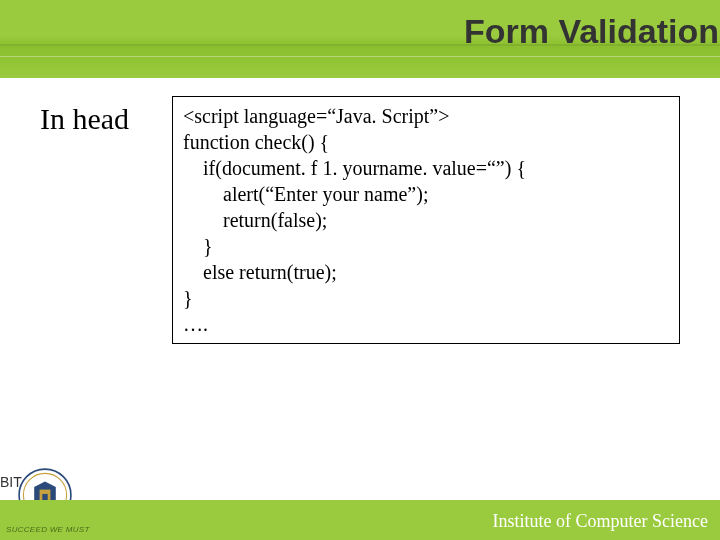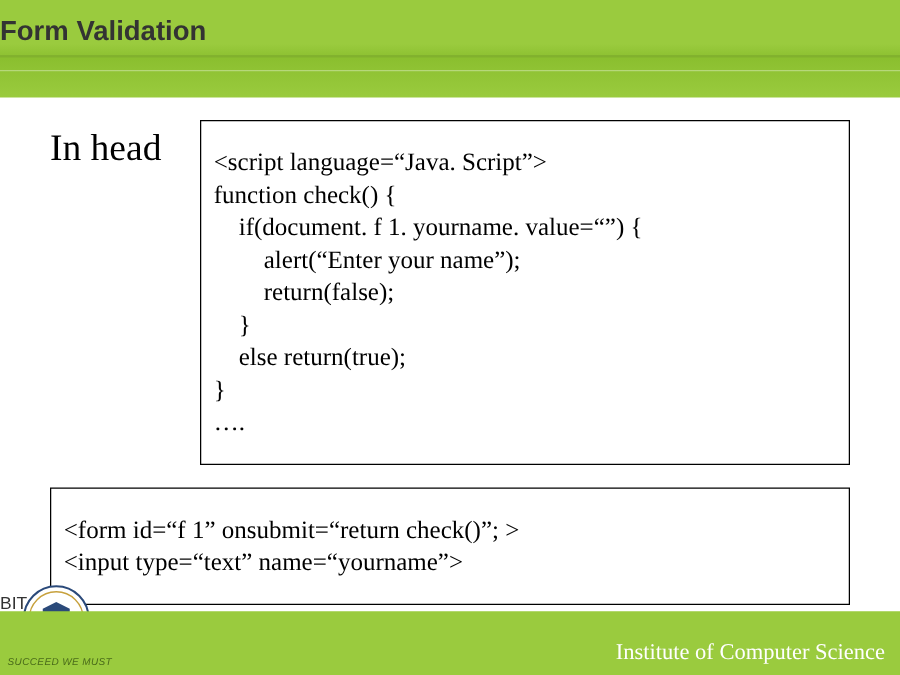--- a/index.html
+++ b/index.html
@@ -25,23 +25,23 @@
   }
   .header-band::after {
     content: "";
     position: absolute;
     left: 0; right: 0; top: 56px; height: 1px;
     background: rgba(255,255,255,0.35);
   }
   .slide-title {
     position: absolute;
     top: 12px;
-    left: 0; right: 12px;
-    text-align: left;
-    font-size: 22px;
+    left: 0; right: 1px;
+    text-align: right;
+    font-size: 34px;
     font-weight: bold;
     color: #333;
   }
   .content {
     position: absolute;
     top: 96px;
     left: 40px;
     right: 40px;
   }
   .row {
@@ -55,31 +55,32 @@
     font-family: "Times New Roman", serif;
     font-size: 30px;
     color: #000;
     padding-top: 6px;
   }
   .row.body .label-cell { align-self: center; padding-top: 0; }
   .code-cell {
     flex: 1;
     border: 1.5px solid #000;
     background: #fff;
-    padding: 20px 10px;
+    padding: 6px 10px;
     font-family: "Times New Roman", serif;
     font-size: 20px;
     color: #000;
     line-height: 1.3;
     white-space: pre;
+    margin-left: 12px;
   }
   .footer-band {
     position: absolute;
     bottom: 0; left: 0; right: 0;
-    height: 51px;
+    height: 40px;
     background: #9acb3e;
     display: flex;
     align-items: center;
     padding-left: 30px;
   }
   .motto {
     position: absolute;
     left: 6px;
     bottom: 6px;
     font-size: 8px;
@@ -126,22 +127,20 @@
 function check() {
     if(document. f 1. yourname. value=“”) {
         alert(“Enter your name”);
         return(false);
     }
     else return(true);
 }
 ….</div>
   </div>
   <div class="row body">
-    <div class="code-cell">&lt;form id=“f 1” onsubmit=“return check()”; &gt;
-&lt;input type=“text” name=“yourname”&gt;</div>
   </div>
 </div>
 
 <div class="course-code">BIT 3100</div>
 
 <div class="logo">
   <svg viewBox="0 0 100 100">
     <circle cx="50" cy="50" r="48" fill="#fff" stroke="#2b4a7a" stroke-width="3"></circle>
     <circle cx="50" cy="50" r="40" fill="none" stroke="#c7a13d" stroke-width="2"></circle>
     <path d="M30 35 L50 25 L70 35 L70 60 Q70 72 50 78 Q30 72 30 60 Z" fill="#2b4a7a"></path>

